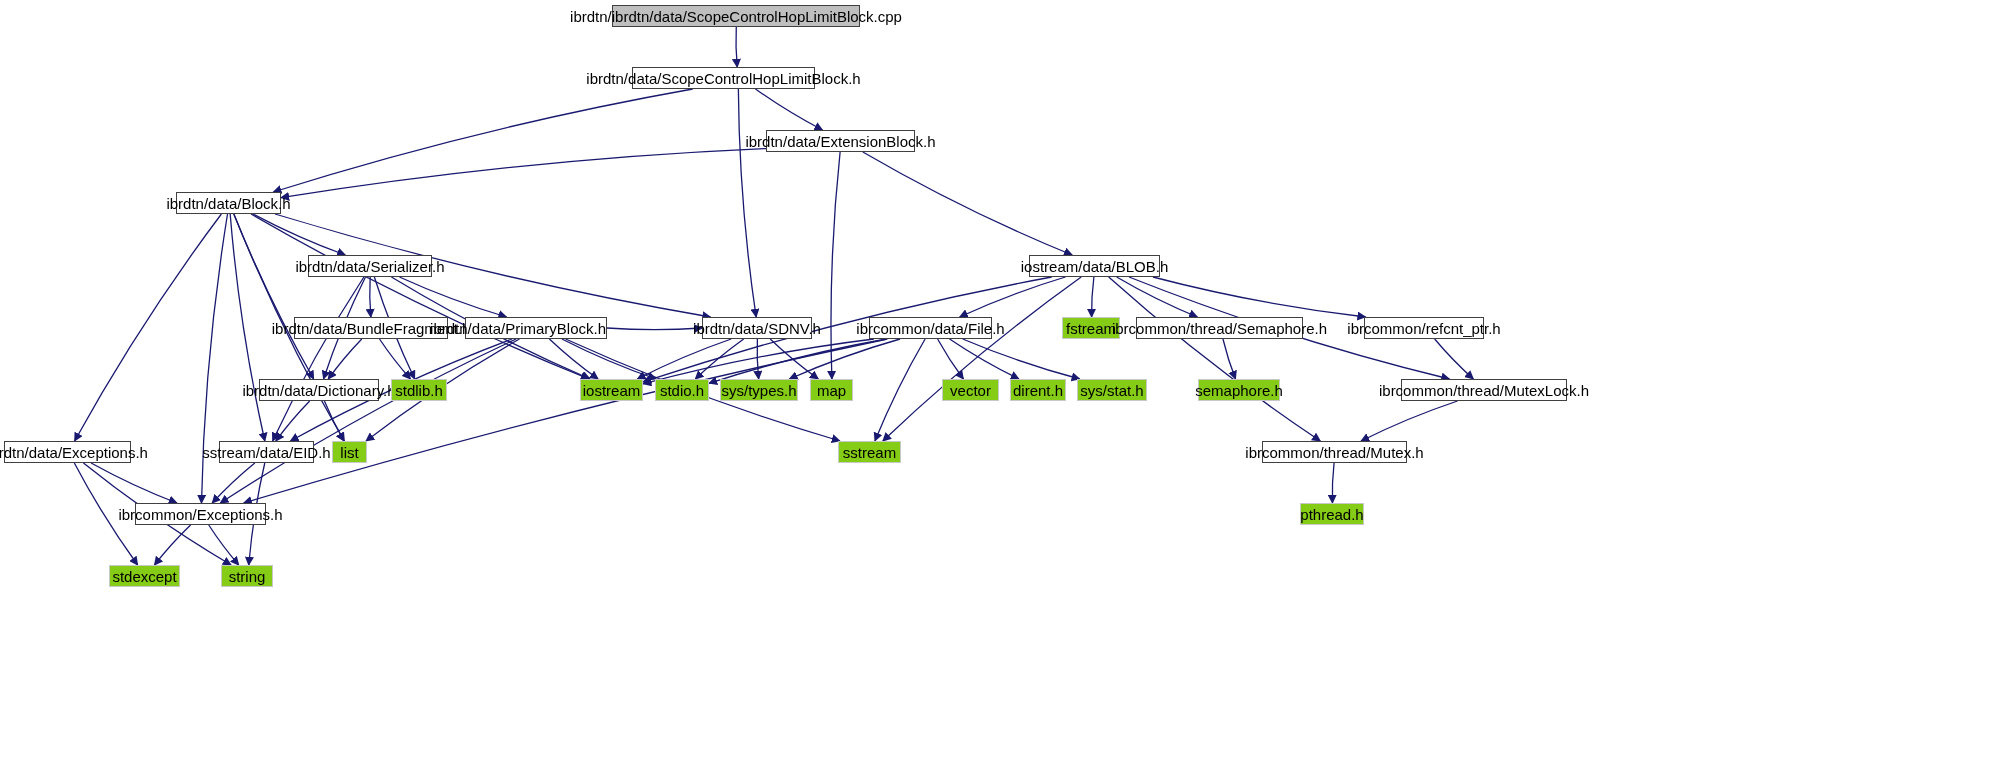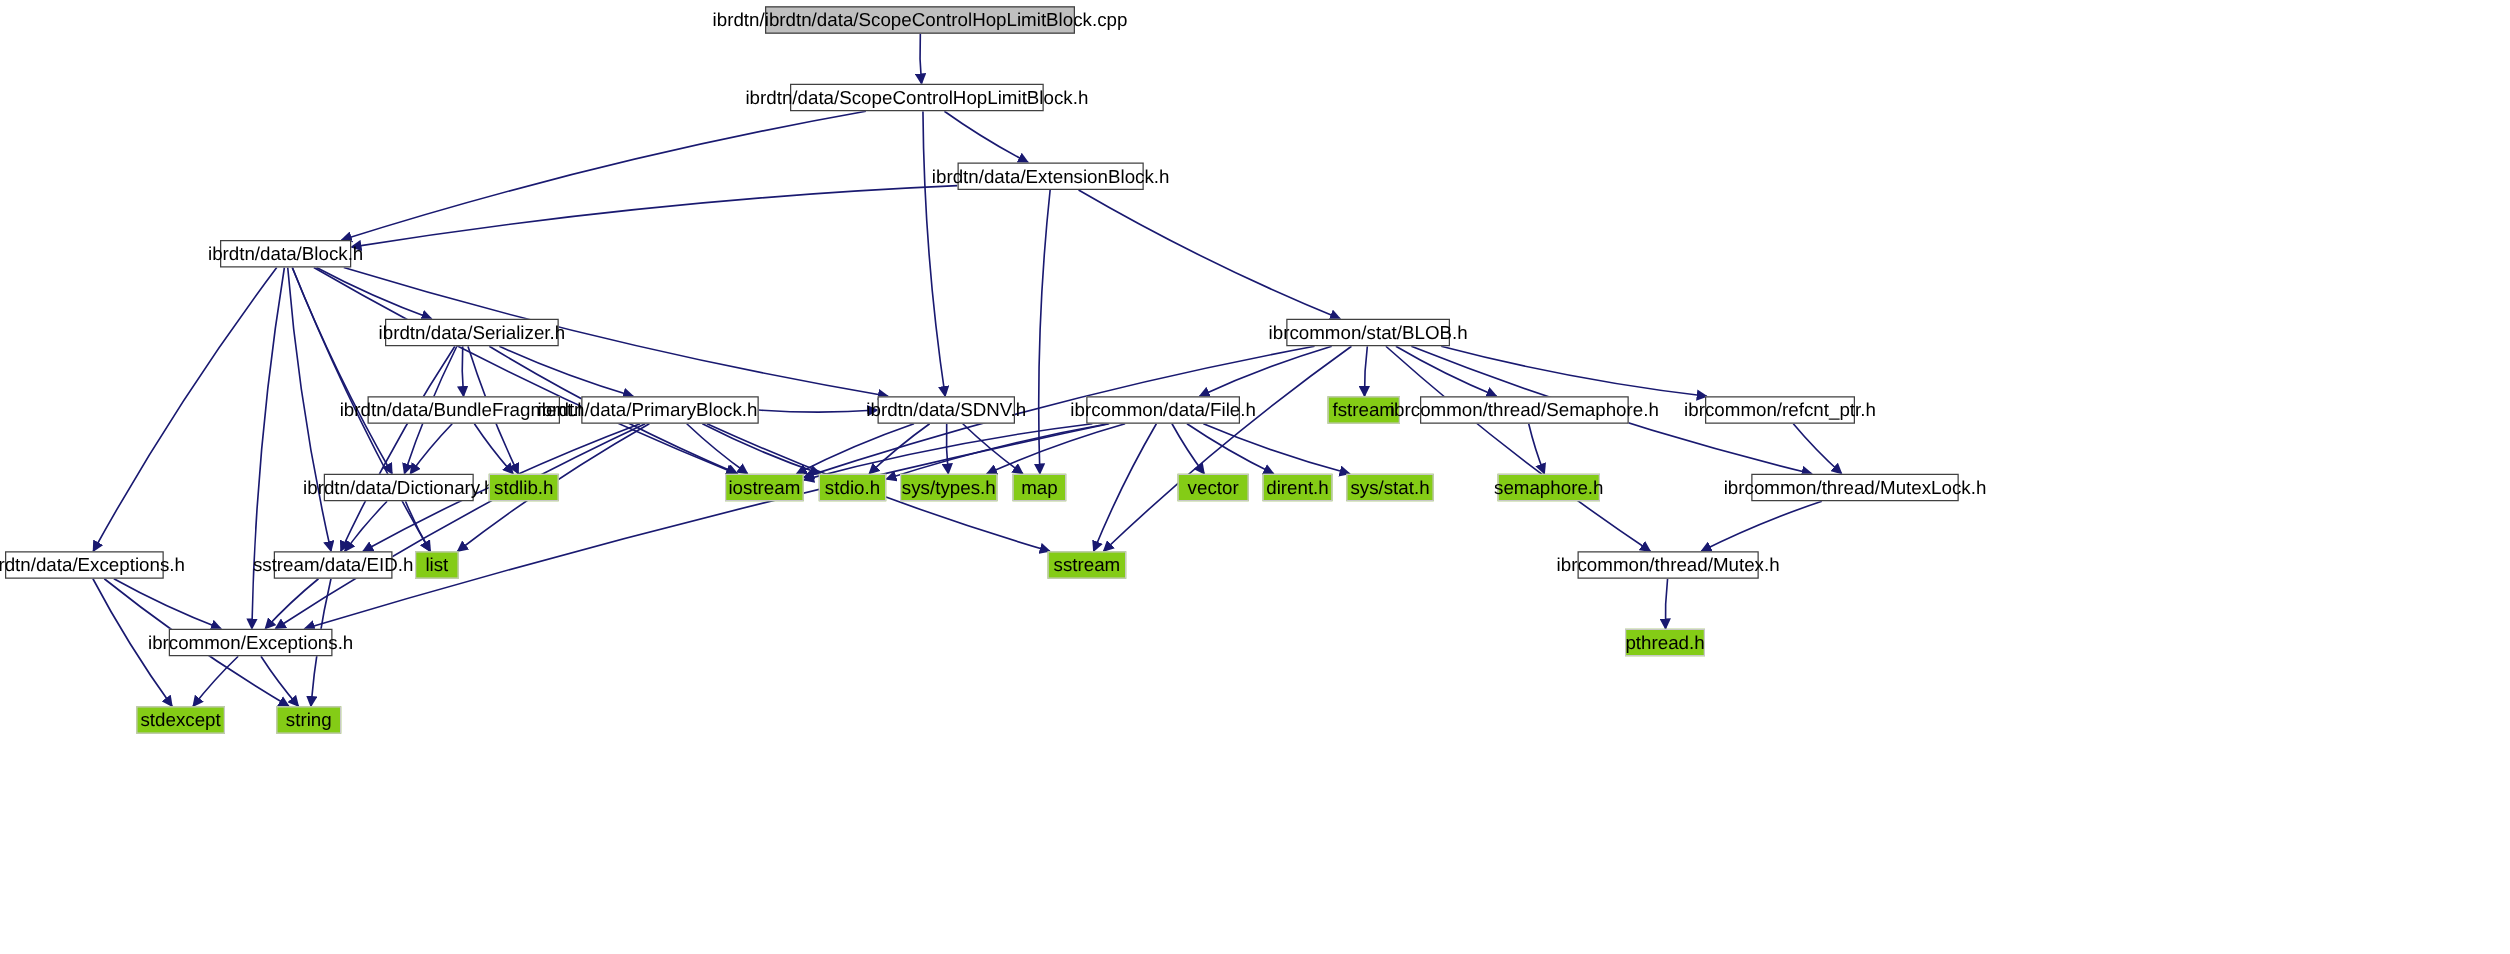--- a/index.html
+++ b/index.html
@@ -125,33 +125,33 @@
         <path d="M 264.77016129032256 463 Q 253.18 513.4385887096774 248.7298387096774 565" fill="none" stroke="#191970" stroke-width="1.3" marker-end="url(#arrow)"></path>
         <path d="M 1334.0564516129032 463 Q 1331.85 482.94354838709677 1332.4435483870968 503" fill="none" stroke="#191970" stroke-width="1.3" marker-end="url(#arrow)"></path>
         <path d="M 190.56451612903226 525 Q 171.1 543.7354838709678 154.43548387096774 565" fill="none" stroke="#191970" stroke-width="1.3" marker-end="url(#arrow)"></path>
         <path d="M 208.75 525 Q 222.35 546.05 238.75 565" fill="none" stroke="#191970" stroke-width="1.3" marker-end="url(#arrow)"></path>
       </g>
   </svg>
   <div id="node-layer">
       <div class="node root" style="left: 612px; top: 5px; width: 248px; height: 22px;">
         <span class="node-label">ibrdtn/ibrdtn/data/ScopeControlHopLimitBlock.cpp</span>
       </div>
-      <div class="node proj" style="left: 632px; top: 67px; width: 203px; height: 22px;">
+      <div class="node proj" style="left: 632px; top: 67px; width: 183px; height: 22px;">
         <span class="node-label">ibrdtn/data/ScopeControlHopLimitBlock.h</span>
       </div>
       <div class="node proj" style="left: 766px; top: 130px; width: 149px; height: 22px;">
         <span class="node-label">ibrdtn/data/ExtensionBlock.h</span>
       </div>
       <div class="node proj" style="left: 176px; top: 192px; width: 105px; height: 22px;">
         <span class="node-label">ibrdtn/data/Block.h</span>
       </div>
       <div class="node proj" style="left: 1029px; top: 255px; width: 131px; height: 22px;">
-        <span class="node-label">ibrcommon/stat/BLOB.h</span>
-      </div>
-      <div class="node proj" style="left: 308px; top: 255px; width: 139px; height: 22px;">
+        <span class="node-label">iostream/data/BLOB.h</span>
+      </div>
+      <div class="node proj" style="left: 308px; top: 255px; width: 124px; height: 22px;">
         <span class="node-label">ibrdtn/data/Serializer.h</span>
       </div>
       <div class="node proj" style="left: 294px; top: 317px; width: 154px; height: 22px;">
         <span class="node-label">ibrdtn/data/BundleFragment.h</span>
       </div>
       <div class="node proj" style="left: 465px; top: 317px; width: 142px; height: 22px; justify-content: flex-end;">
         <span class="node-label">ibrdtn/data/PrimaryBlock.h</span>
       </div>
       <div class="node proj" style="left: 702px; top: 317px; width: 110px; height: 22px;">
         <span class="node-label">ibrdtn/data/SDNV.h</span>

